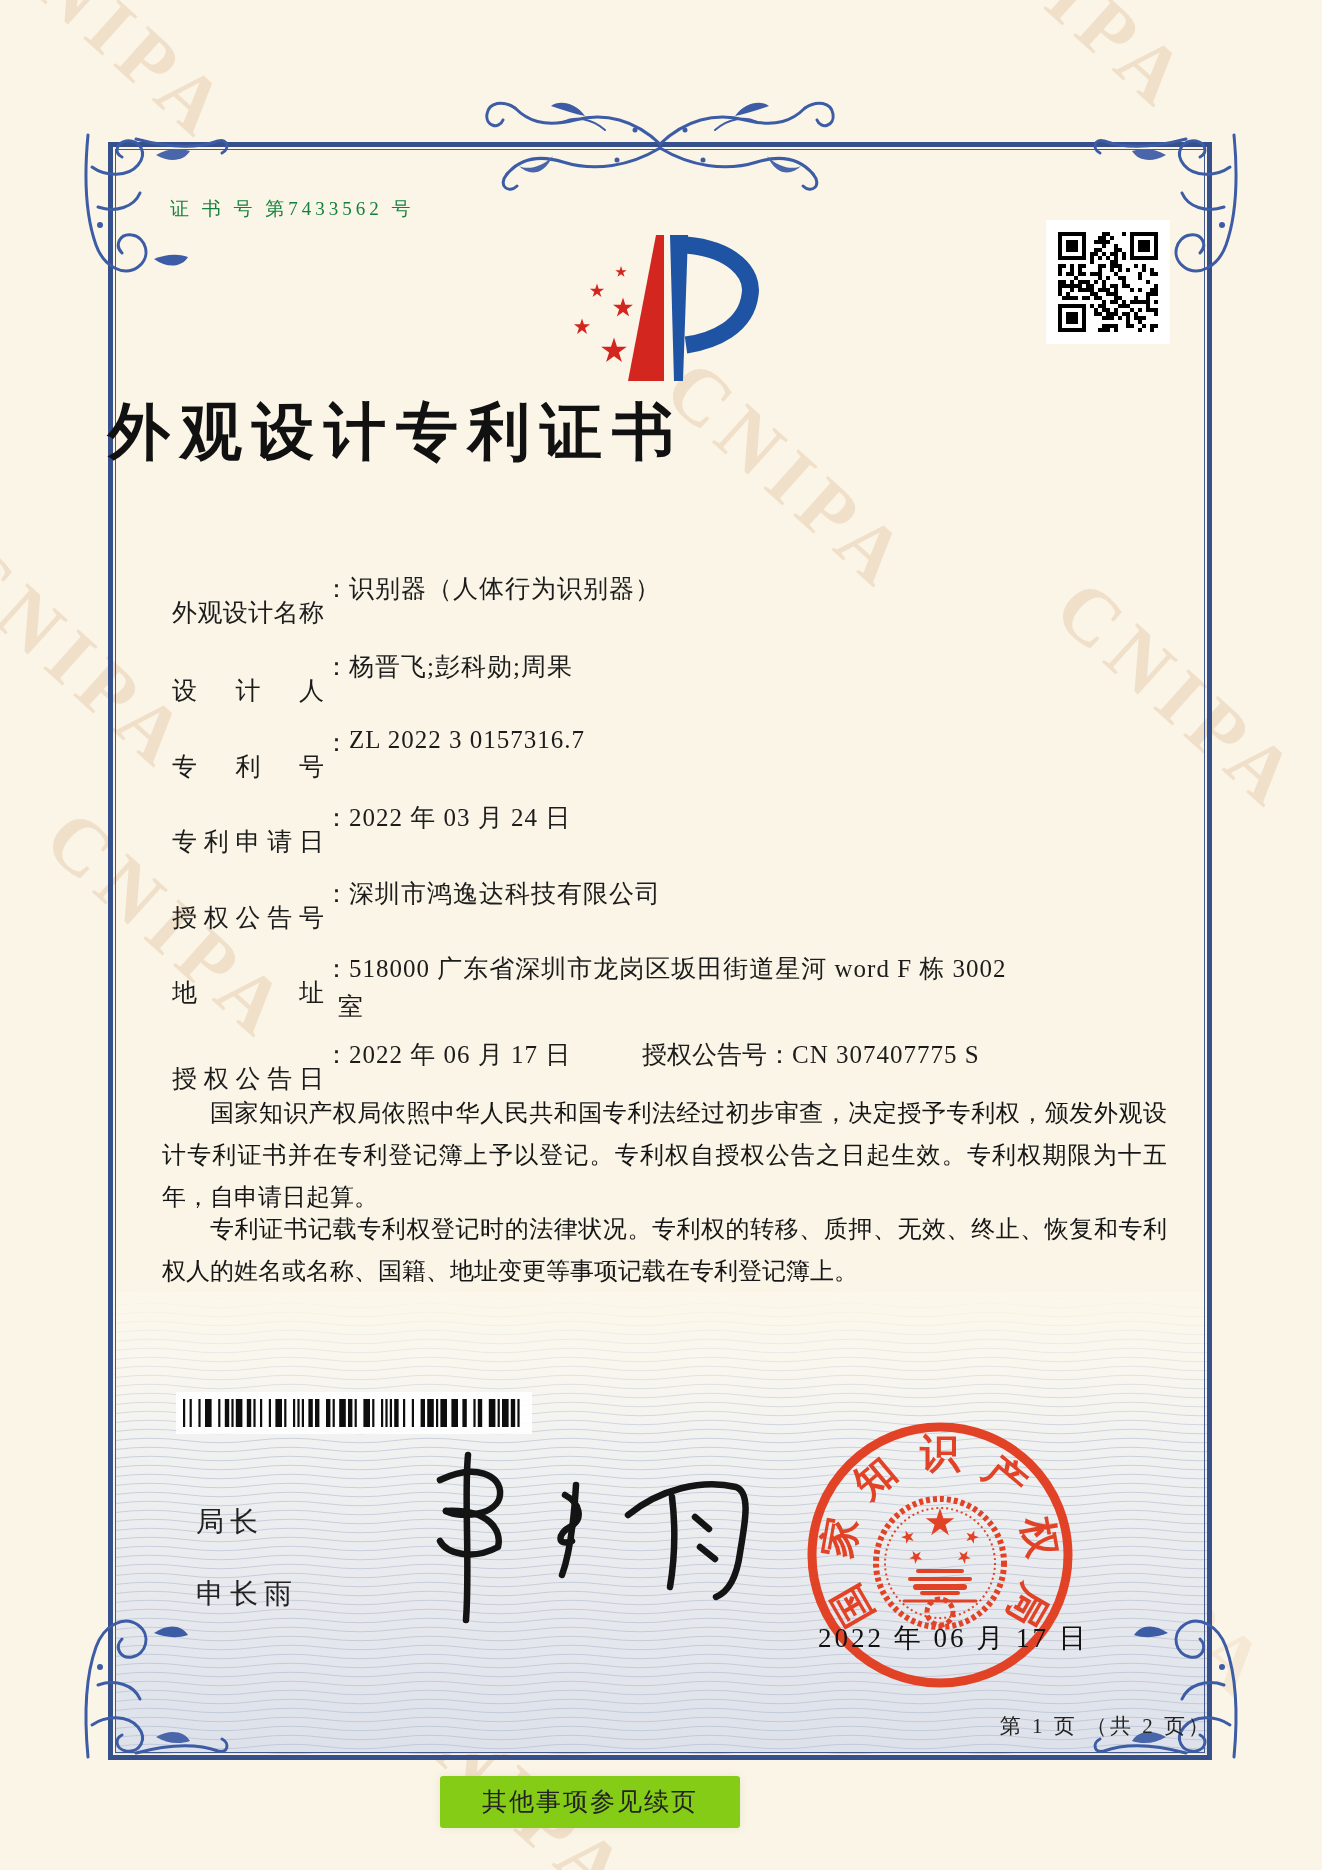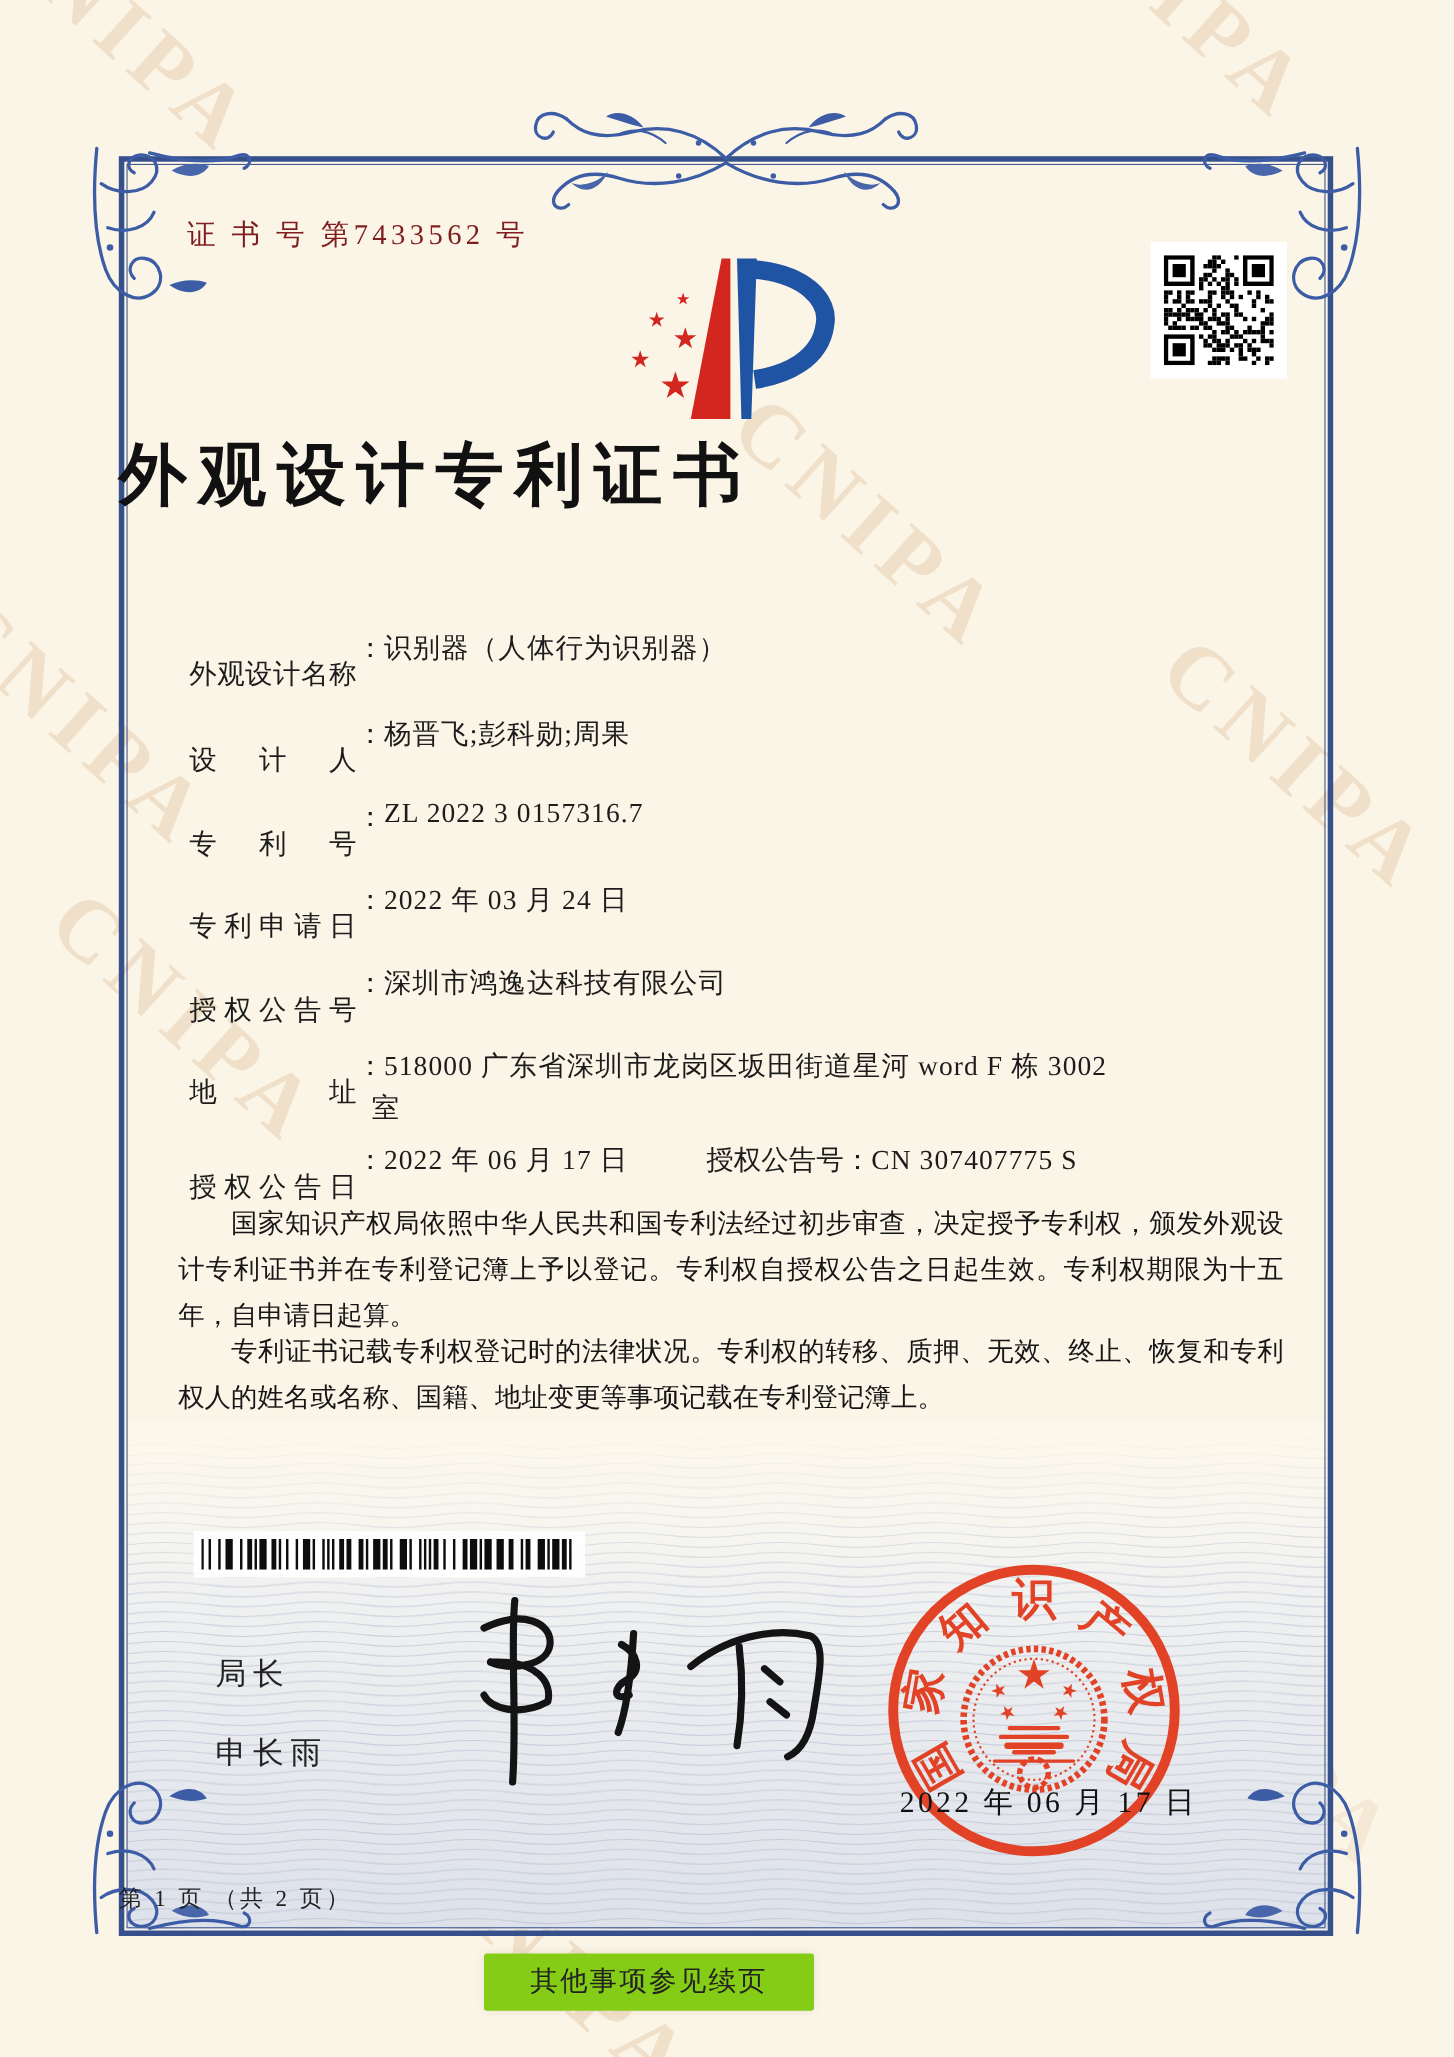--- a/index.html
+++ b/index.html
@@ -20,22 +20,22 @@
     position:absolute; left:108px; top:142px; width:1104px; height:1618px;
     box-sizing:border-box; border:5px solid #36508c; z-index:2;
   }
   .frame-inner{
     position:absolute; left:2px; top:2px; right:2px; bottom:2px;
     border:1px solid #44598e;
   }
   .ornament{ position:absolute; z-index:3; }
   
   .cert-no{
-    position:absolute; left:170px; top:196px; font-size:26px; letter-spacing:4px;
-    z-index:4; color:#7f1d1d;
+    position:absolute; left:170px; top:196px; font-size:19px; letter-spacing:4px;
+    z-index:4; color:#15803d;
   }
   .logo{ position:absolute; left:562px; top:233px; width:200px; height:158px; z-index:4; }
   .qr-pad{
     position:absolute; left:1046px; top:220px; width:124px; height:124px;
     background:#ffffff; z-index:4;
   }
   .qr-pad svg{ position:absolute; left:12px; top:12px; }
   .title{
     position:absolute; left:108px; width:1104px; top:390px; 
     font-size:62px; font-weight:bold; letter-spacing:10px; z-index:4; color:#111;
@@ -71,21 +71,21 @@
     position:absolute; left:196px; top:1575px; font-size:28px; z-index:4;
     font-family:"Liberation Sans","DejaVu Sans",sans-serif; color:#222; letter-spacing:6px;
   }
   .signature{ position:absolute; left:340px; top:1435px; z-index:5; }
   .seal{ position:absolute; left:790px; top:1405px; z-index:5; }
   .seal-date{
     position:absolute; left:818px; top:1620px; font-size:27px; letter-spacing:3px;
     color:#111; z-index:6; white-space:nowrap;
   }
   .page-info{
-    position:absolute; left:108px; width:1104px; top:1712px; text-align:left;
+    position:absolute; left:108px; width:1104px; top:1712px; text-align:right;
     font-size:21px; letter-spacing:3px; z-index:4; color:#222;
   }
   .note-box{
     position:absolute; left:440px; top:1776px; width:300px; height:52px;
     background:#84cc16; border-radius:3px; box-shadow:0 0 8px rgba(120,110,80,0.12);
     z-index:4; text-align:center; line-height:52px; font-size:25px; color:#222;
     letter-spacing:2px;
   }
 </style>
 </head>

